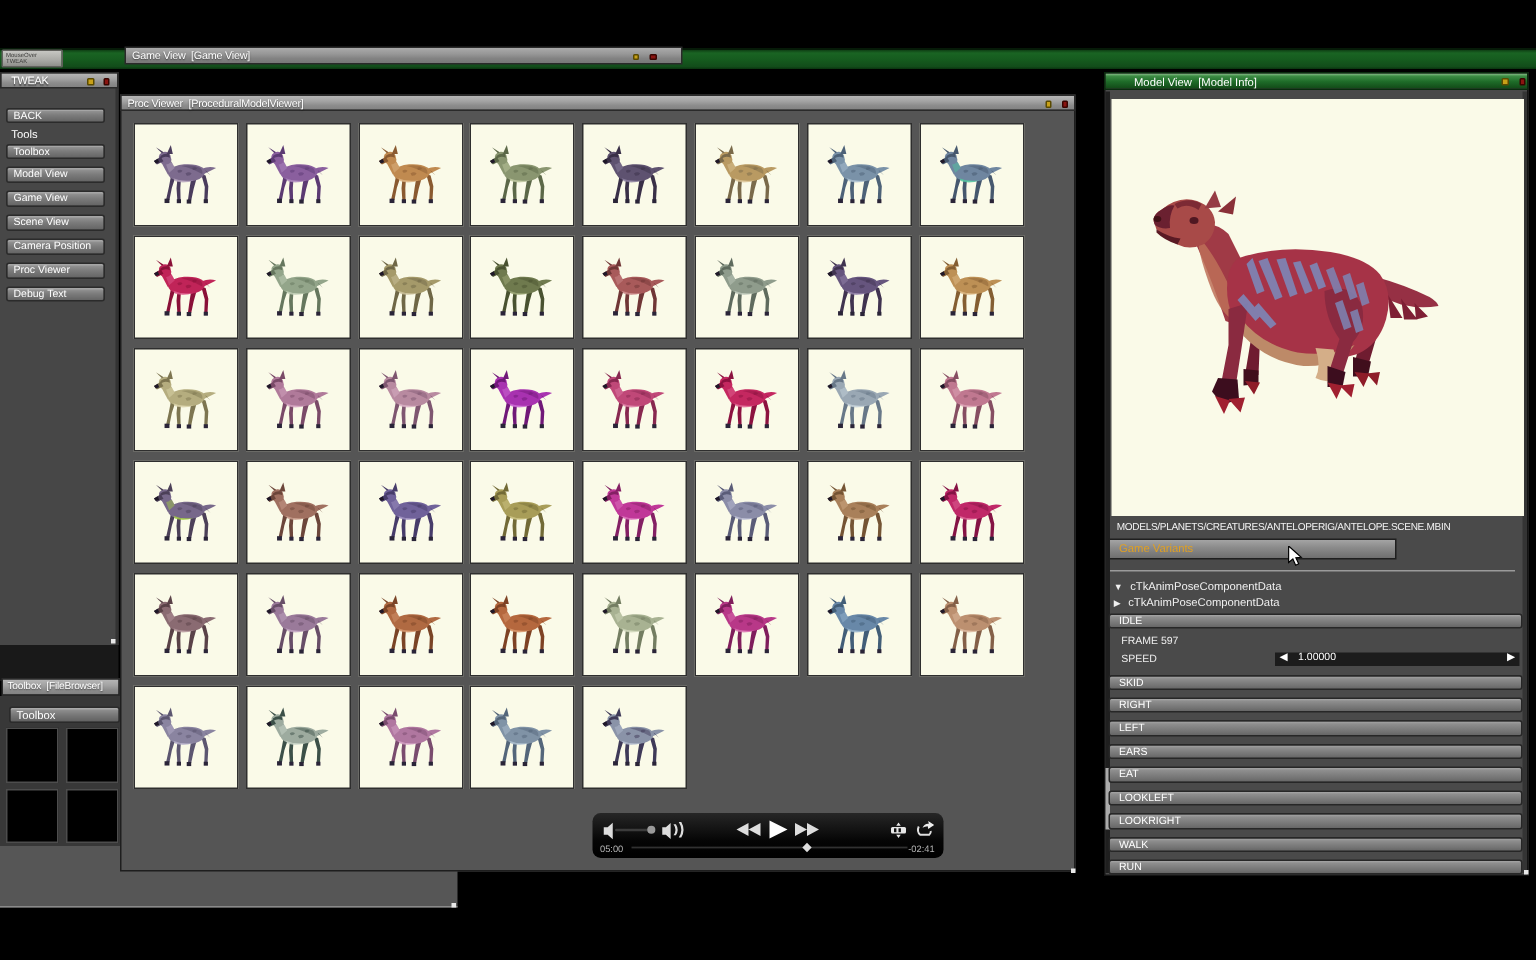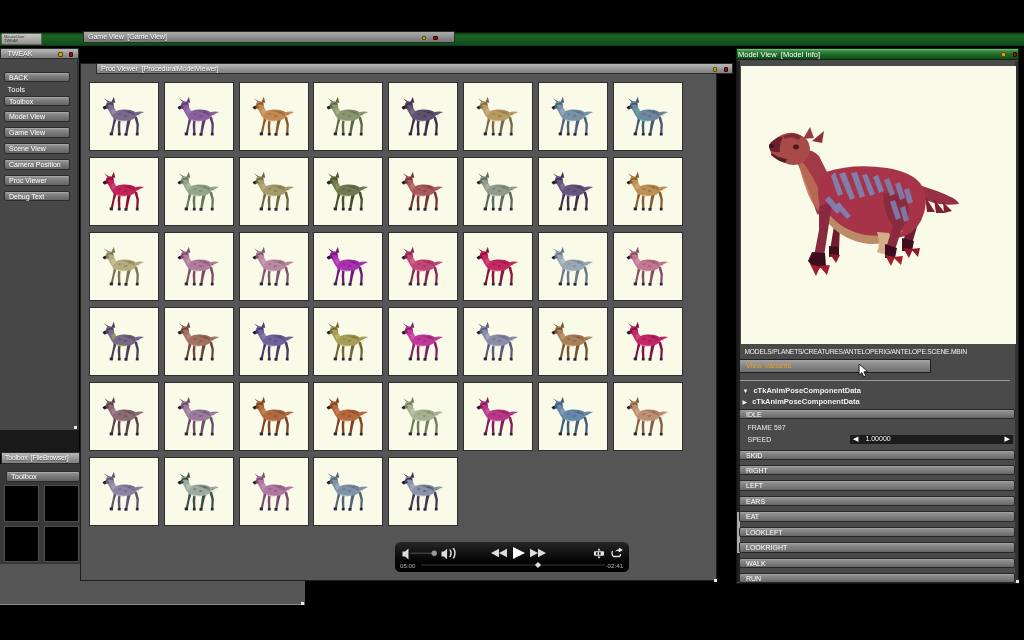--- a/index.html
+++ b/index.html
@@ -26,48 +26,48 @@
  background:linear-gradient(180deg,#9a9a9a 0,#7d7d7d 45%,#646464 100%);
  box-shadow:inset 0 1px 0 #a5a5a5;color:#fff;font-size:7px;line-height:9.5px;padding-left:4.5px}
 #toolslbl{left:7.5px;top:84.5px;color:#fff;font-size:7.5px;font-weight:normal}
 
 #gvbody{left:83px;top:48px;width:657px;height:560px;background:#000}
 #gvtitle{left:83px;top:31px;width:372px}
 
 #greywin{left:0;top:556px;width:305px;height:49px;background:#565656;border-bottom:1px solid #8a8a8a}
 
 #pvwin{left:80px;top:62.5px;width:637px;height:518.5px;background:#555;border:1px solid #1e1e1e}
-#pvtitle{left:96px;top:62.5px;width:637px}
+#pvtitle{left:80px;top:62.5px;width:637px}
 svg.cell{width:70px;height:69px;background:#fafae8;border:1px solid #2e2e2e}
 
 #play{left:394.5px;top:541.5px;width:234px;height:30.5px;border-radius:5.5px;
  background:linear-gradient(180deg,#262626 0,#121212 38%,#050505 62%,#000 100%)}
 
 #fbtitle{left:1px;top:452px;width:79px;font-size:6.8px;padding-left:3px}
 #fbbody{left:0;top:463.5px;width:80px;height:100px;background:#383838}
 #fbbtn{left:5.5px;top:470.5px;width:74px;height:11.5px;border:1px solid #2b2b2b;border-radius:2px;
  background:linear-gradient(180deg,#989898 0,#7b7b7b 45%,#616161 100%);
  box-shadow:inset 0 1px 0 #aaa;color:#fff;font-size:7.5px;line-height:10.5px;padding-left:4.5px}
 .fsq{width:35px;height:36.5px;background:#000;border:1px solid #4d4d4d}
 
 #mvwin{left:736px;top:48px;width:283px;height:536px;background:#4a4a4a;border:1px solid #141414}
 #mvsep{left:740px;top:380.2px;width:270px;height:1px;background:#9a9a9a}
 #mvtrackr{left:1014.5px;top:60.5px;width:3px;height:521px;background:#343434}
 #mvtitle{left:736px;top:48px;width:283px;
  background:linear-gradient(180deg,#8cc08c 0,#3c8c44 18%,#1e6b28 55%,#124a18 100%);
- border:1px solid #0a2a0e;height:12px;color:#fff;font-size:7.5px;line-height:11px;padding-left:1px}
+ border:1px solid #0a2a0e;height:12px;color:#fff;font-size:7.5px;line-height:11px;padding-left:19px}
 #mvscroll{left:736.5px;top:60.5px;width:3.5px;height:521px;background:#1f1f1f}
 #mvthumb{left:736.5px;top:512px;width:3.5px;height:41px;background:#ababab}
 #viewport{left:741px;top:65.5px;width:274.5px;height:278.5px;background:#fafae8}
 #mpath{left:744.5px;top:347.5px;color:#f2f2f2;font-size:6.7px;letter-spacing:-0.2px}
 #vvbtn{left:738.5px;top:359px;width:192px;height:14px;border:1px solid #1f1f1f;
  background:linear-gradient(180deg,#a4a4a4 0,#8c8c8c 40%,#6f6f6f 100%);
  color:#e2a020;font-size:7.5px;line-height:12.5px;padding-left:6.5px}
 .ctk{left:742.5px;color:#f0f0f0;font-size:7.5px}
-.ctk b{font-weight:bold;margin-left:5px}
+.ctk b{font-weight:normal;margin-left:5px}
 .abar{left:739px;width:275.5px;height:10.4px;border:1px solid #272727;border-radius:2px;
  background:linear-gradient(180deg,#a6a6a6 0,#8e8e8e 18%,#717171 80%,#666 100%);
  color:#fff;font-size:7px;line-height:9px;padding-left:6px}
 .plain{left:747.5px;color:#eee;font-size:7px}
 #spin{left:850px;top:435.3px;width:163px;height:8.5px;background:#1c1c1c;color:#fff;font-size:7px;line-height:8.5px}
 </style></head><body>
 <svg width="0" height="0" style="position:absolute">
     <defs>
 <g id="cr">
         <g transform="translate(6.5 8) scale(0.8)">
@@ -360,21 +360,21 @@
   <path d="M29 84 Q26 78 33 74 Q38 70 42 71 Q38 78 39 86 Q33 87 29 84 Z" fill="#6a2030"></path>
   <path d="M28 80 a2.6 2 0 1 0 5.2 0 a2.6 2 0 1 0 -5.2 0" fill="#401016"></path>
   <path d="M30 87 Q38 92 46 93 L44 97 Q35 94 30 89 Z" fill="#5a1a24"></path>
   <path d="M52 81 a3 2.4 0 1 0 6 0 a3 2.4 0 1 0 -6 0" fill="#501822"></path>
   <path d="M42 70 Q52 65 60 70 L58 74 Q50 69 44 73 Z" fill="#7c2a34"></path>
   <path d="M62 73 L69 61 L73 72 Z" fill="#963c44"></path>
   <path d="M71 75 L83 65 L81 77 Z" fill="#8a3038"></path>
  </g>
 </svg>
 <div id="mpath">MODELS/PLANETS/CREATURES/ANTELOPERIG/ANTELOPE.SCENE.MBIN</div>
-<div id="vvbtn">View Variants</div>
+<div id="vvbtn">Game Variants</div>
 <svg style="left:858px;top:364px;width:11px;height:15px" viewBox="0 0 12 17">
  <path d="M1 0 L1 12.5 L4.2 9.8 L6.3 14.5 L8.6 13.4 L6.5 8.9 L10.5 8.6 Z" fill="#fff" stroke="#000" stroke-width="0.9"></path>
 </svg>
 <div class="ctk" style="top:385.5px"><span style="font-size:6px">▼</span><b>cTkAnimPoseComponentData</b></div>
 <div class="ctk" style="top:397.3px"><span style="font-size:6px">▶</span><b>cTkAnimPoseComponentData</b></div>
 <div class="abar" style="top:408.5px">IDLE</div>
 <div class="abar" style="top:449.5px">SKID</div>
 <div class="abar" style="top:464.9px">RIGHT</div>
 <div class="abar" style="top:480.4px">LEFT</div>
 <div class="abar" style="top:495.8px">EARS</div>

